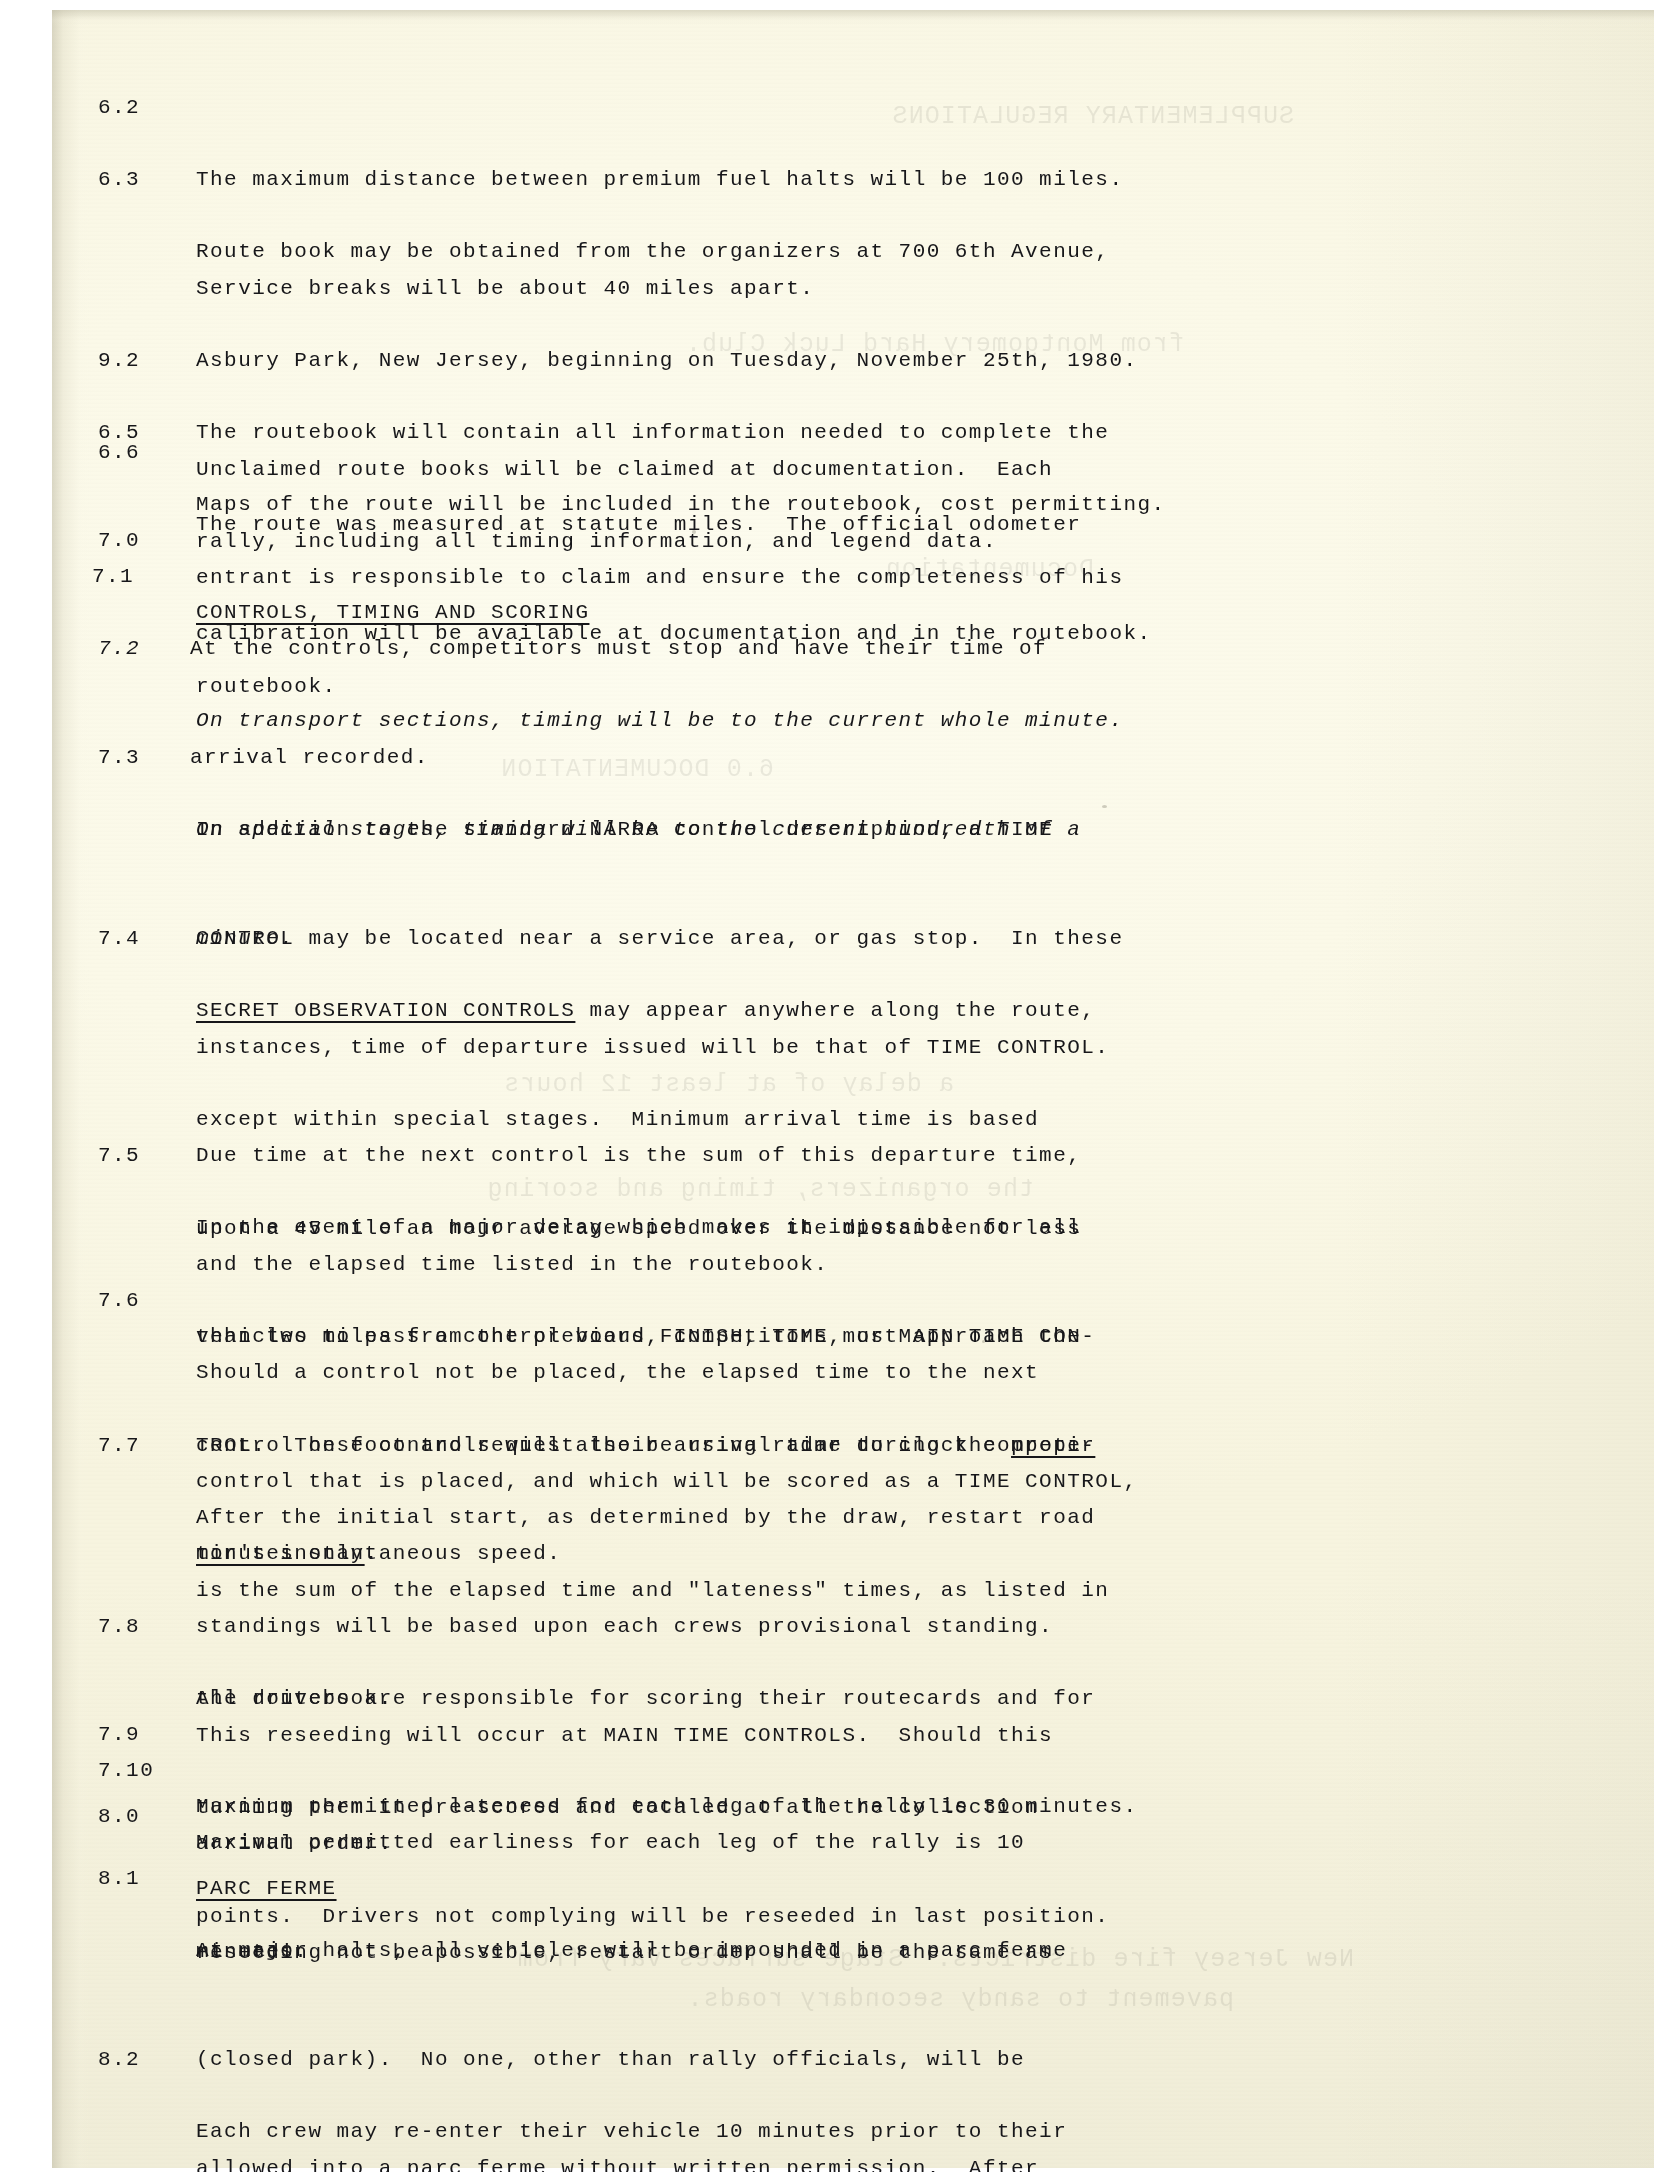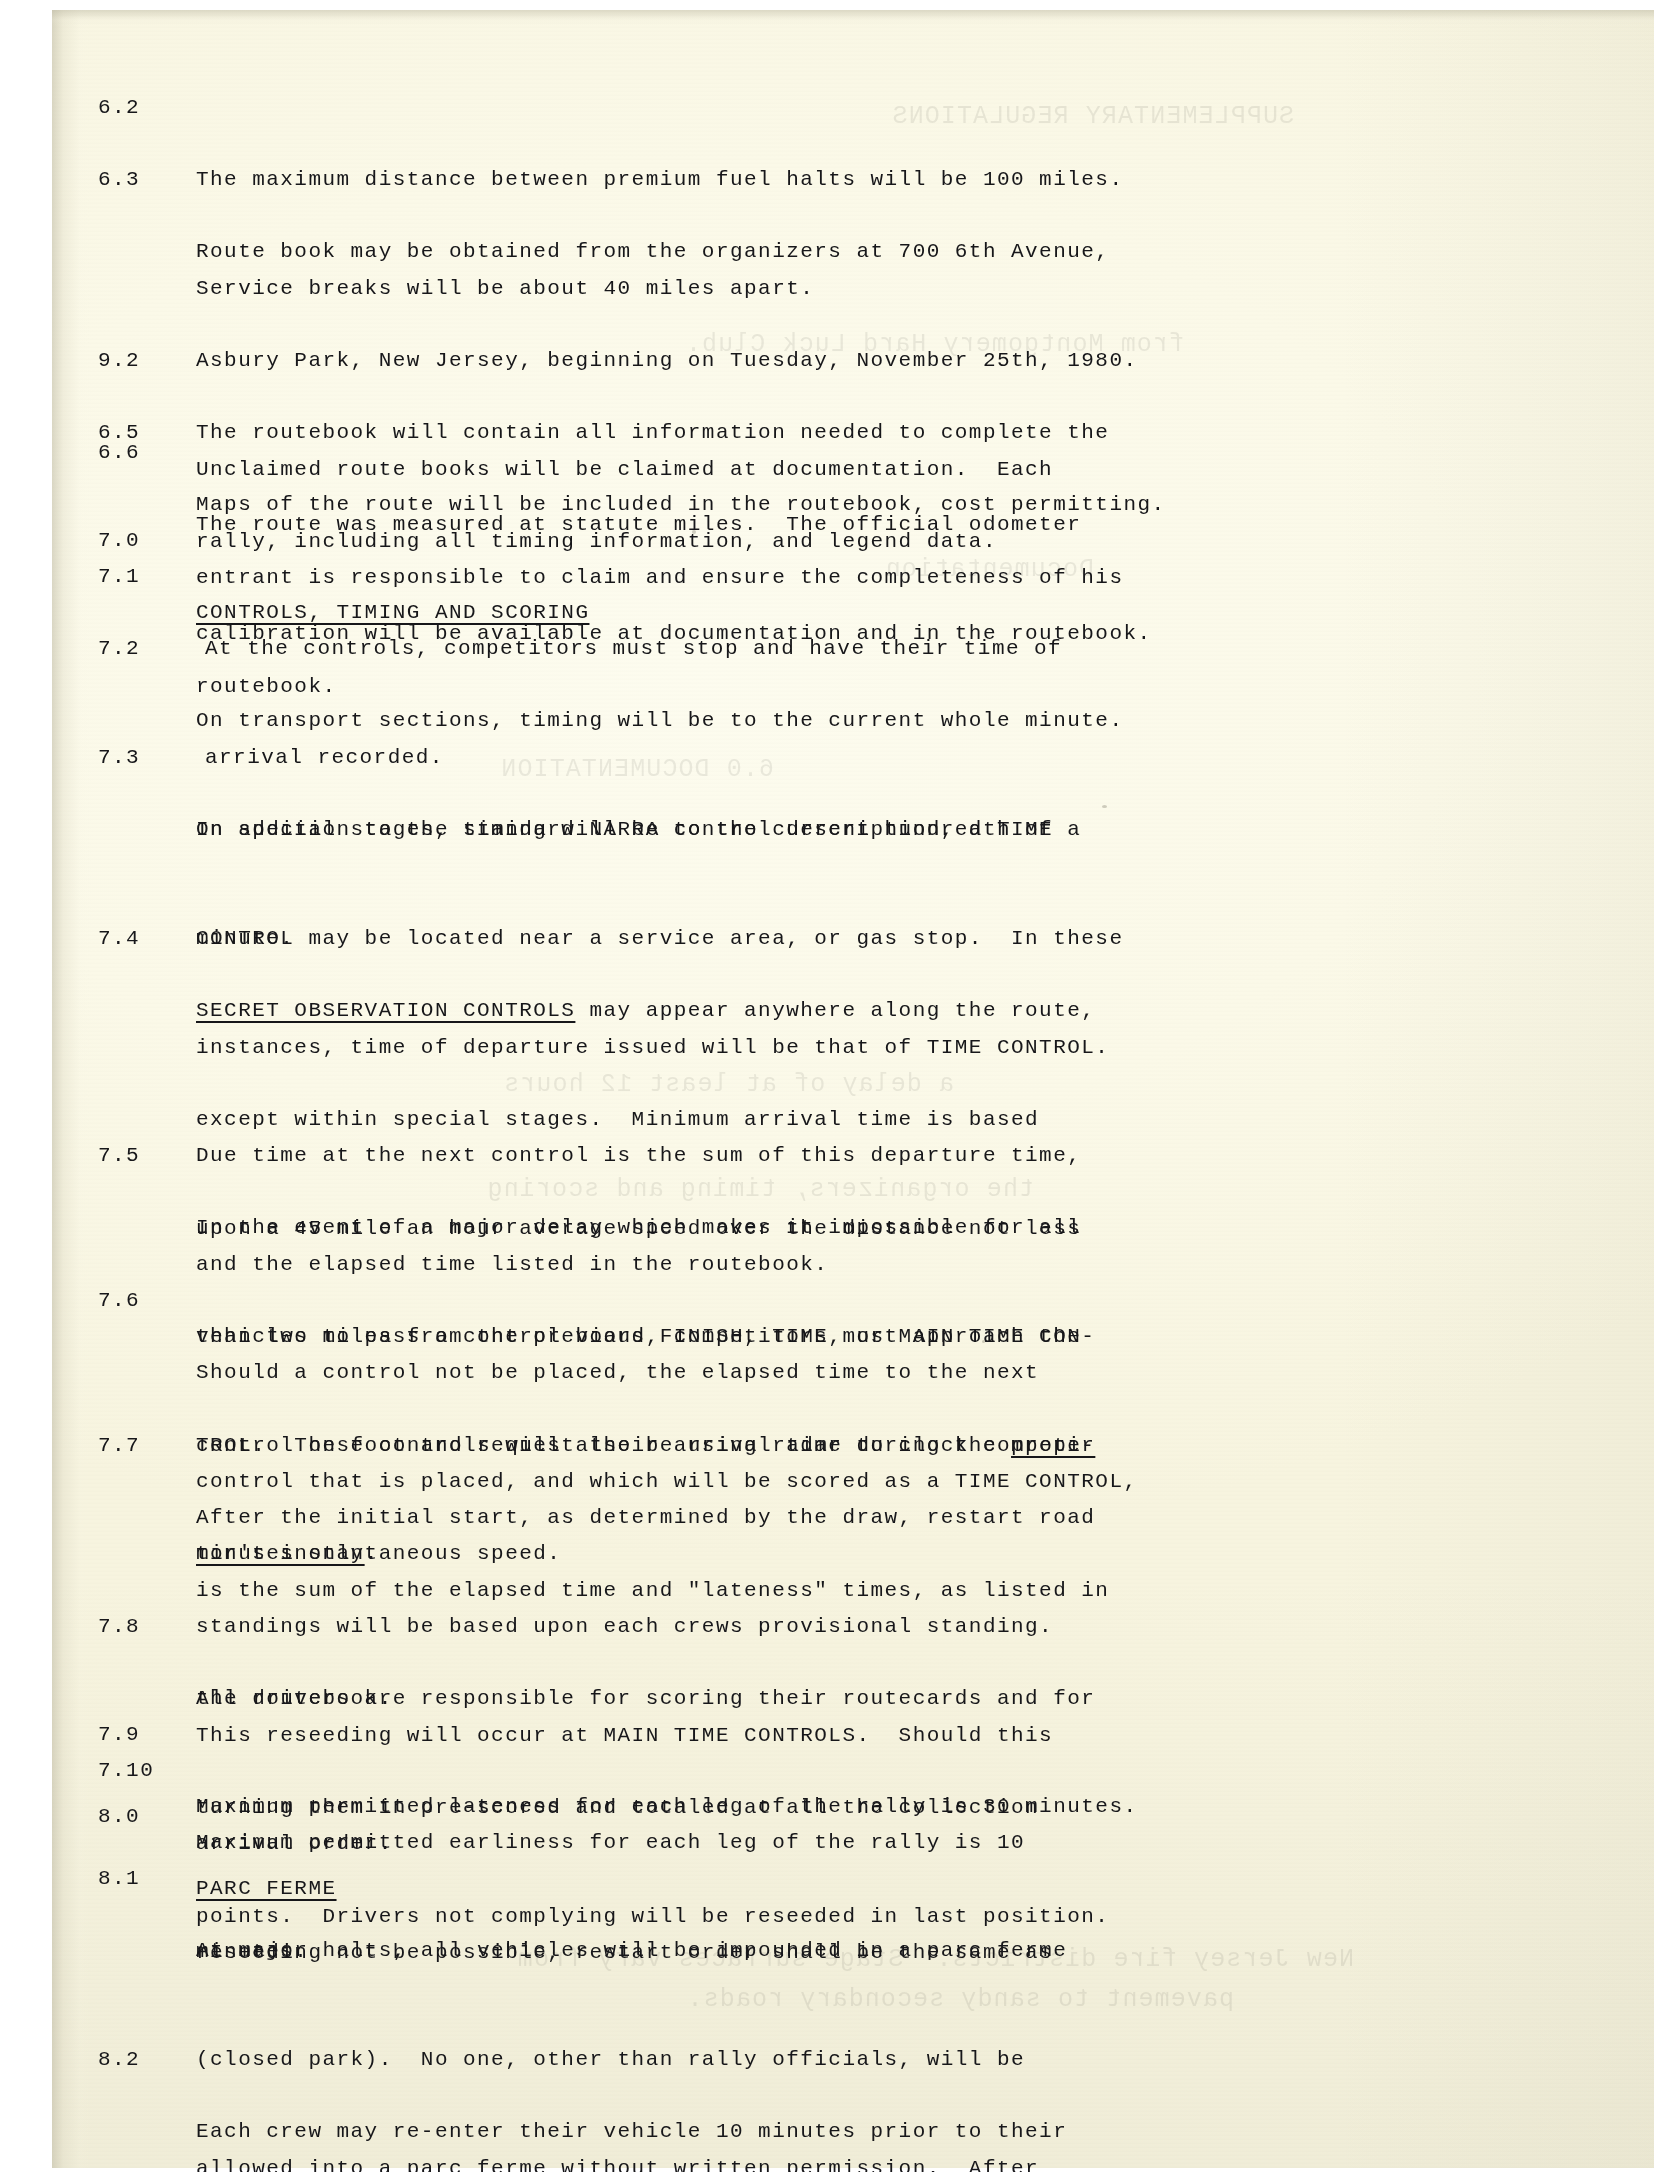--- a/index.html
+++ b/index.html
@@ -217,29 +217,29 @@
         </span>
       </div>
 
       <div class="clause" style="left:46px; top:513px;">
         <span class="num">7.0</span>
         <span class="txt">
           <span class="line u">CONTROLS, TIMING AND SCORING</span>
         </span>
       </div>
 
-      <div class="clause" style="left:46px; top:549px;gap:9px;">
+      <div class="clause" style="left:40px; top:549px;">
         <span class="num">7.1</span>
         <span class="txt">
           <span class="line">At the controls, competitors must stop and have their time of</span>
           <span class="line">arrival recorded.</span>
         </span>
       </div>
 
-      <div class="clause" style="left:46px; top:621px;">
+      <div class="clause" style="left:46px; top:621px;font-style:italic;">
         <span class="num">7.2</span>
         <span class="txt">
           <span class="line">On transport sections, timing will be to the current whole minute.</span>
           <span class="line">On special stages, timing will be to the current hundredth of a</span>
           <span class="line">minute.</span>
         </span>
       </div>
 
       <div class="clause" style="left:46px; top:730px;">
         <span class="num">7.3</span>

